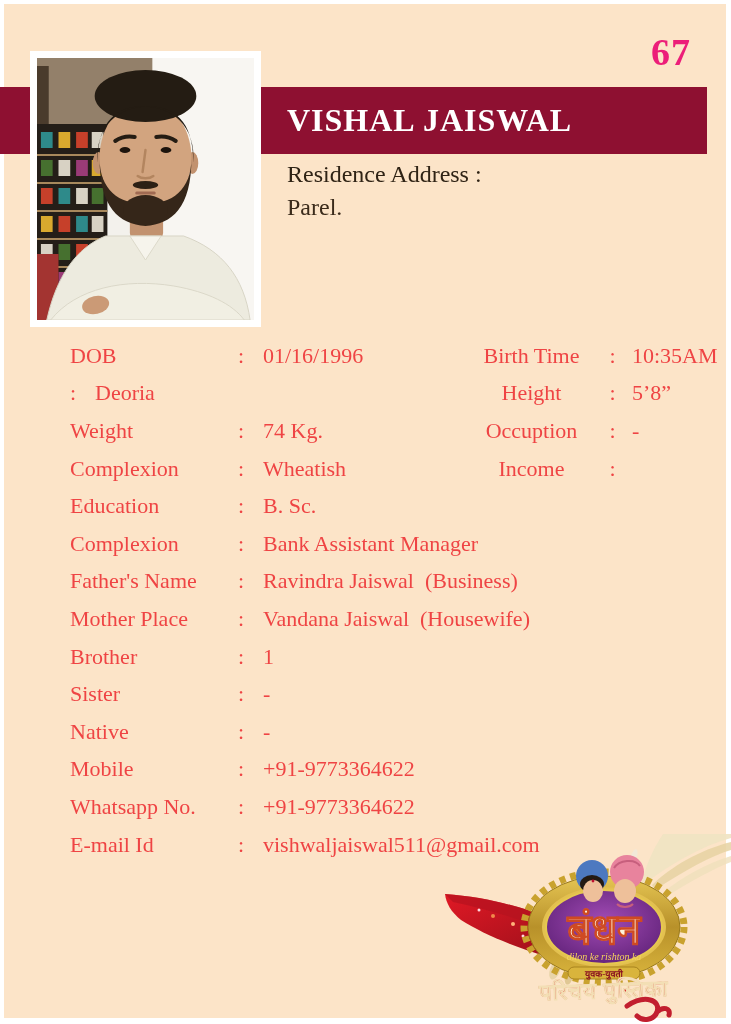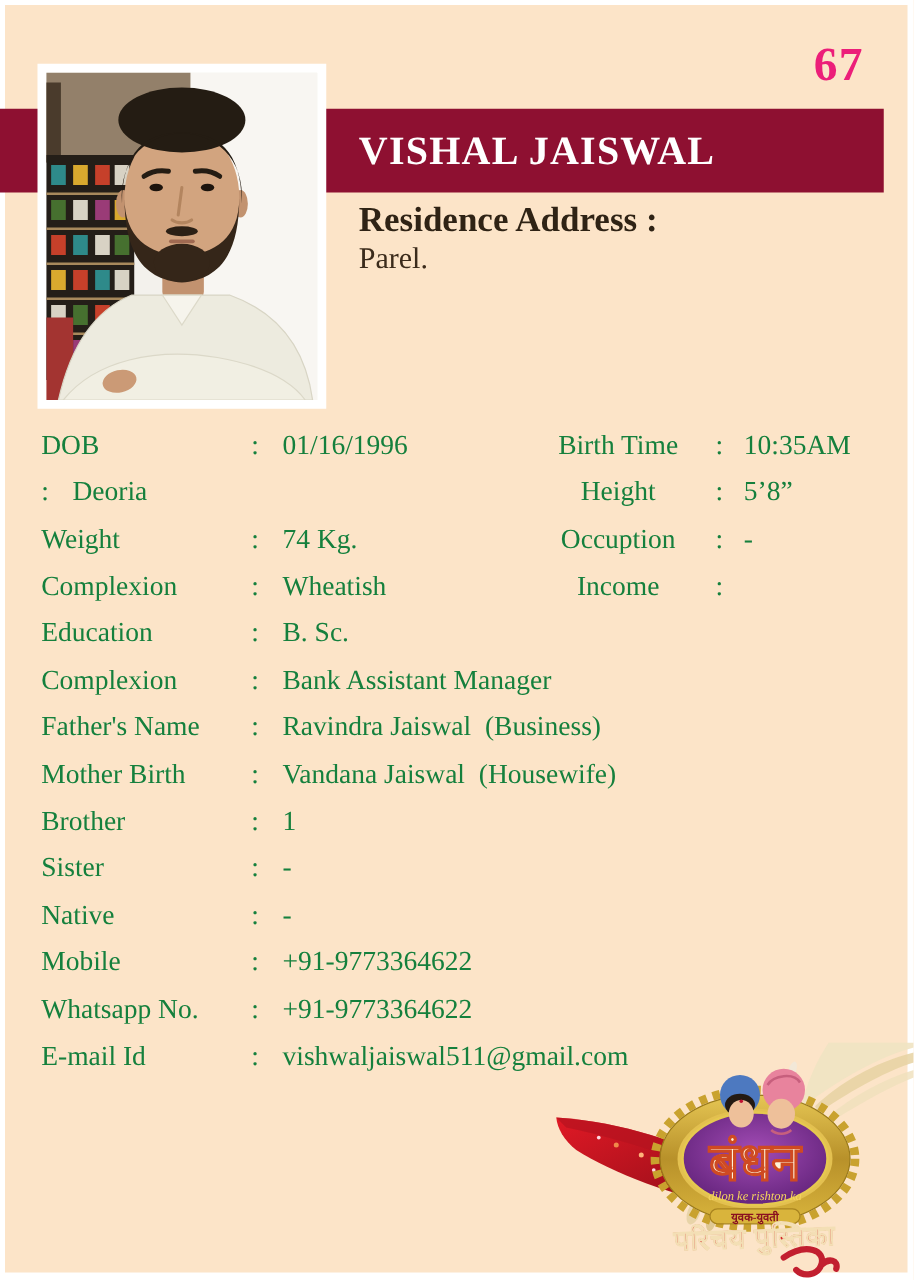--- a/index.html
+++ b/index.html
@@ -19,27 +19,27 @@
   .name-title{
     position:absolute;left:287px;top:87px;height:67px;line-height:67px;
     color:#ffffff;font-size:32px;font-weight:700;letter-spacing:1px;white-space:nowrap;
   }
   .photo-frame{
     position:absolute;left:30px;top:51px;width:231px;height:276px;
     background:#ffffff;box-sizing:border-box;padding:7px;
   }
   .photo-frame svg{display:block;width:100%;height:100%;}
   .res-label{
-    position:absolute;left:287px;top:161px;font-size:28px;font-weight:700;color:#2f2315;
+    position:absolute;left:287px;top:161px;font-size:24px;font-weight:400;color:#2f2315;
   }
   .res-value{
     position:absolute;left:287px;top:194px;font-size:24px;color:#3b2b1b;
   }
   .details{position:absolute;left:33px;top:337px;width:690px;}
-  .drow{display:flex;height:37.6px;align-items:center;font-size:22px;color:#15803d;}
+  .drow{display:flex;height:37.6px;align-items:center;font-size:22px;color:#ef4444;margin-left:37px;}
   .drow .lbl{width:168px;flex:none;}
   .drow .col{width:25px;flex:none;}
   .drow .val{white-space:pre;}
   .details-right{position:absolute;left:433px;top:337px;text-align:center;}
   .details-right .lbl{width:123px;flex:none;}
   .details-right .col{width:39px;flex:none;}
   .logo-wrap{position:absolute;left:431px;top:834px;width:300px;height:190px;}
   .logo-wrap svg{display:block;width:100%;height:100%;}
 </style>
 </head>
@@ -151,21 +151,21 @@
       <span class="lbl">Complexion</span>
       <span class="col">:</span>
       <span class="val">Bank Assistant Manager</span>
     </div>
   <div class="drow">
       <span class="lbl">Father's Name</span>
       <span class="col">:</span>
       <span class="val">Ravindra Jaiswal  (Business)</span>
     </div>
   <div class="drow">
-      <span class="lbl">Mother Birth</span>
+      <span class="lbl">Mother Place</span>
       <span class="col">:</span>
       <span class="val">Vandana Jaiswal  (Housewife)</span>
     </div>
   <div class="drow">
       <span class="lbl">Brother</span>
       <span class="col">:</span>
       <span class="val">1</span>
     </div>
   <div class="drow">
       <span class="lbl">Sister</span>

